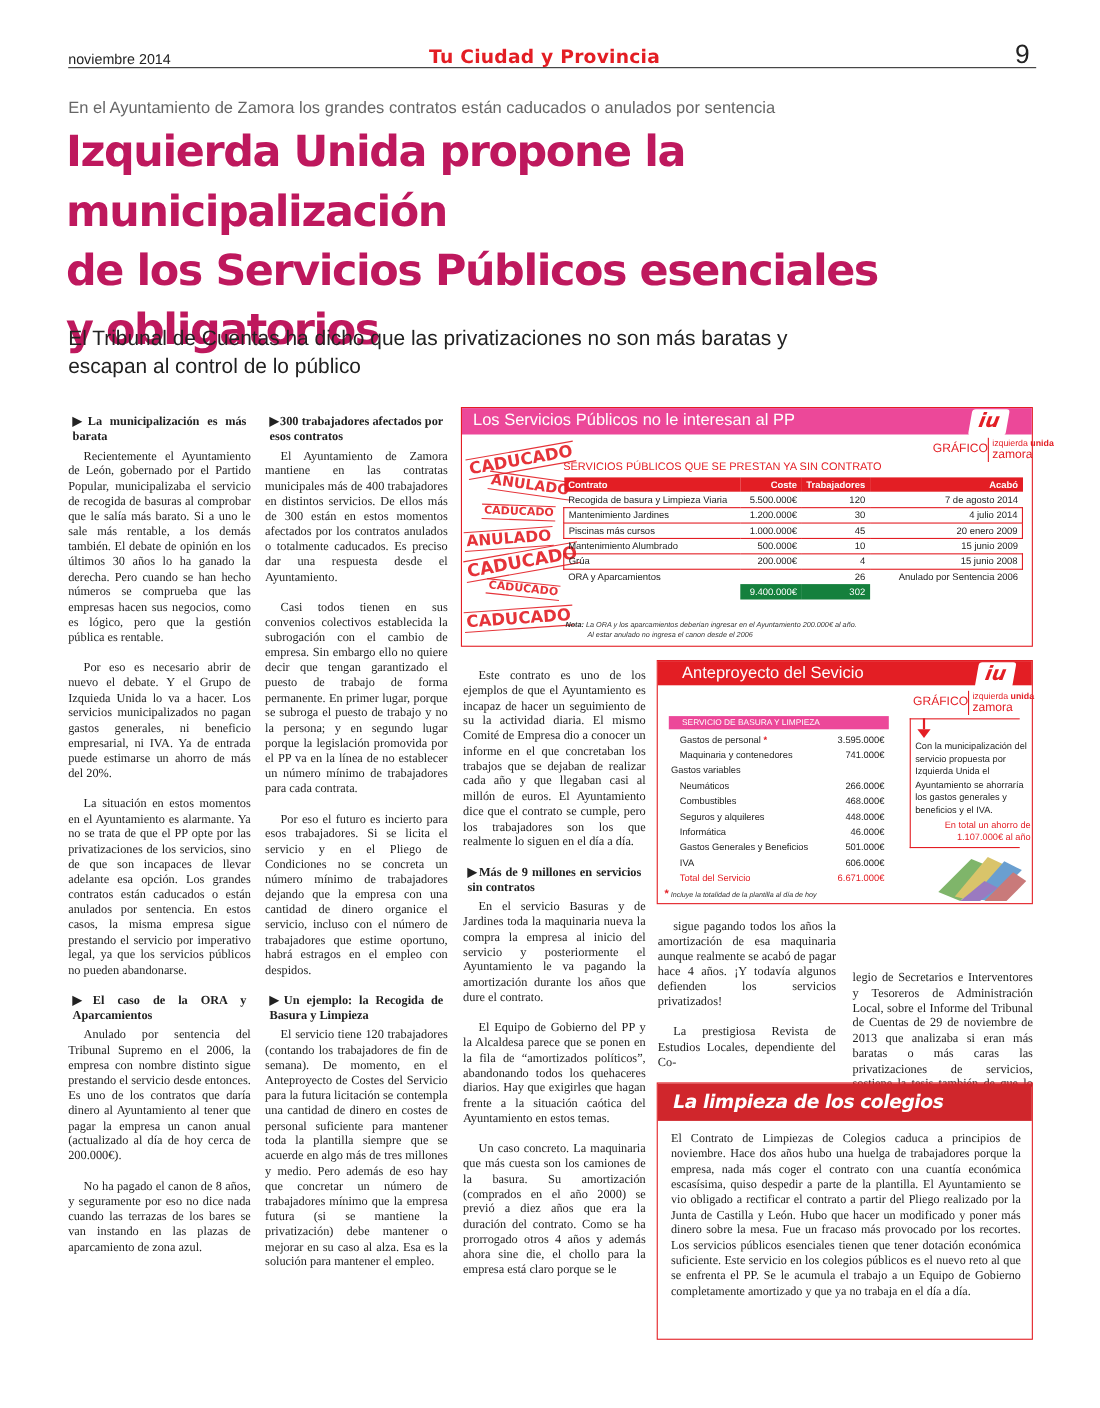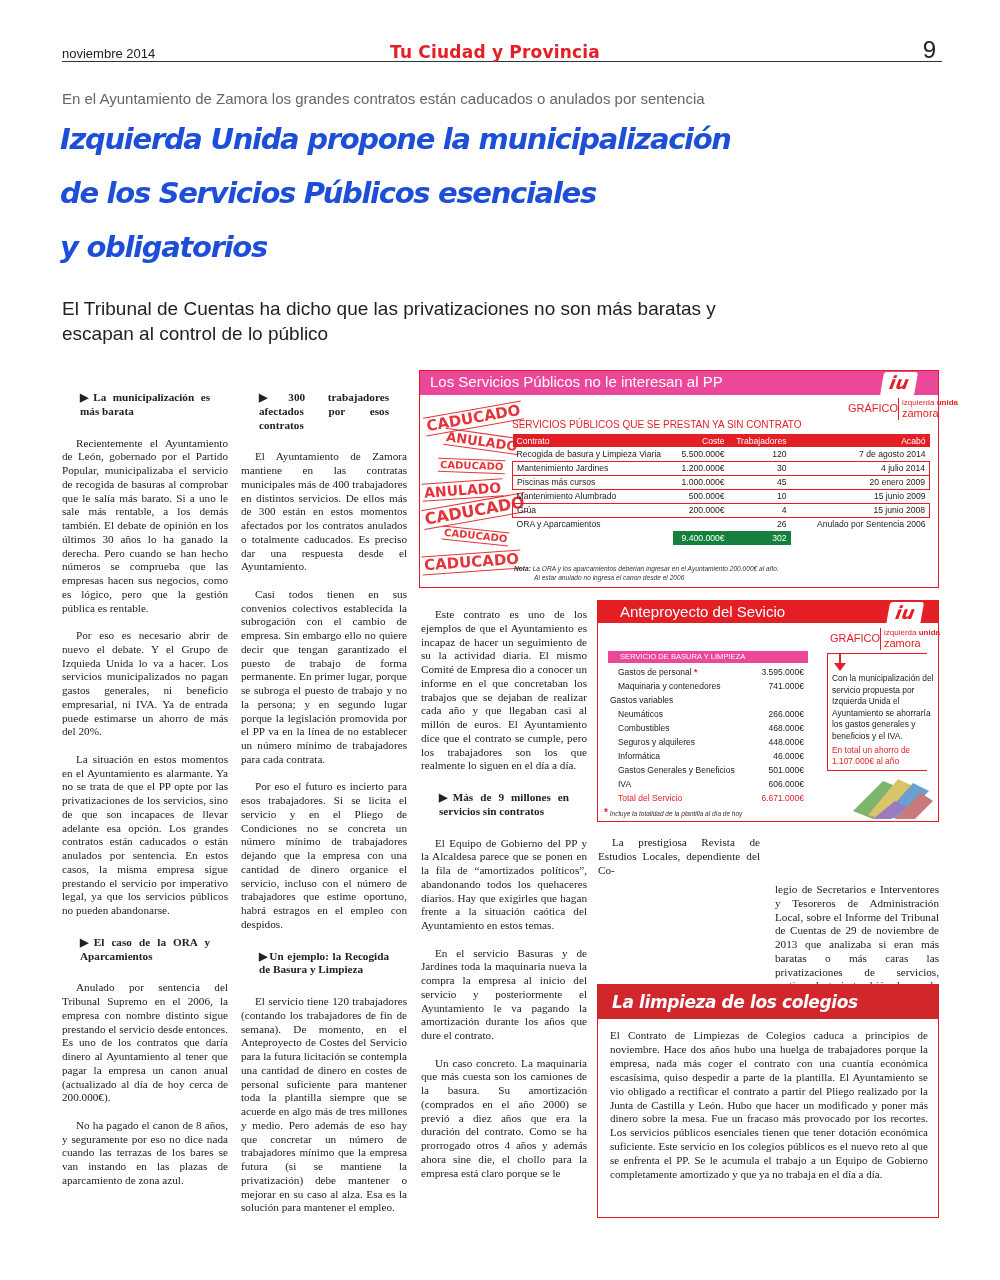--- a/index.html
+++ b/index.html
@@ -5,47 +5,47 @@
   * { box-sizing: border-box; margin: 0; padding: 0; }
   html, body { width: 1000px; height: 1280px; background: #fff; overflow: hidden; }
   body { position: relative; font-family: "Liberation Serif", serif; color: #222; }
 
   .header { position: absolute; left: 62px; top: 36px; width: 880px; height: 26px; border-bottom: 1.5px solid #333; }
   .header .date { position: absolute; left: 0; top: 10px; font-family: "Liberation Sans", sans-serif; font-size: 13px; color: #222; }
   .header .section { position: absolute; left: 328px; top: 6px; font-family: "DejaVu Sans", sans-serif; font-weight: bold; font-size: 17px; color: #e31e24; letter-spacing: 0.2px; }
   .header .pageno { position: absolute; right: 6px; top: 0; font-family: "Liberation Sans", sans-serif; font-size: 24px; color: #222; }
 
   .kicker { position: absolute; left: 62px; top: 90px; font-family: "Liberation Sans", sans-serif; font-size: 15px; color: #666; }
-  .headline { position: absolute; left: 60px; top: 112px; width: 880px; font-family: "DejaVu Sans", sans-serif; font-weight: bold; font-style: italic; font-size: 29px; line-height: 54px; color: #1d4ed8; letter-spacing: -1.3px; }
+  .headline { position: absolute; left: 60px; top: 112px; width: 880px; font-family: "DejaVu Sans", sans-serif; font-weight: bold; font-size: 39px; line-height: 54px; color: #be185d; letter-spacing: -1.3px; }
   .subhead { position: absolute; left: 62px; top: 296px; width: 700px; font-family: "Liberation Sans", sans-serif; font-size: 19px; line-height: 25px; color: #222; }
 
   .col { position: absolute; font-size: 11.2px; line-height: 13.75px; text-align: justify; color: #222; }
   .col p { text-indent: 14px; margin-bottom: 13.75px; }
-  .col .sub { font-weight: bold; text-indent: 0; margin: 18px; line-height: 13.75px; }
+  .col .sub { font-weight: bold; text-indent: 0; margin: 4px; line-height: 13.75px; }
   .col .sub .tri { font-size: 11px; margin-right: 1px; }
   .col p.nomb { margin-bottom: 0; }
 
   
   .box1 { position: absolute; left: 419px; top: 370px; width: 520px; height: 218px; border: 1.5px solid #e31e24; }
   .box1 .bar { height: 24px; background: #ec4899; color: #fff; font-family: "Liberation Sans", sans-serif; font-size: 15px; line-height: 22px; padding-left: 10px; }
   .logo { position: absolute; width: 34px; height: 24px; background: #fff; border-radius: 3px; transform: skewX(-10deg); }
   .logo span { display: block; color: #e31e24; font-family: "DejaVu Sans", sans-serif; font-weight: bold; font-style: italic; font-size: 18px; line-height: 22px; text-align: center; }
   .grafico { position: absolute; font-family: "Liberation Sans", sans-serif; color: #e31e24; }
   .grafico .g1 { position: absolute; left: 0; top: 4px; font-size: 11px; }
   .grafico .sep { position: absolute; left: 50px; top: 0; width: 1px; height: 22px; background: #e31e24; }
   .grafico .g2 { position: absolute; left: 54px; top: 0; font-size: 8px; white-space: nowrap; }
   .grafico .g2 b { font-weight: bold; }
   .grafico .g3 { position: absolute; left: 54px; top: 9px; font-size: 11px; }
 
   .stamps { position: absolute; left: 0; top: 30px; width: 100px; height: 180px; }
   .stamp { position: absolute; color: #e31e24; font-family: "DejaVu Sans", sans-serif; font-weight: bold; border-top: 1.5px solid #e31e24; border-bottom: 1.5px solid #e31e24; line-height: 1; padding: 1px 2px; white-space: nowrap; opacity: 0.9; }
 
   .box1 .tabletitle { position: absolute; left: 92px; top: 48px; font-family: "Liberation Sans", sans-serif; font-size: 10px; color: #e31e24; }
   .box1 table { position: absolute; left: 92px; top: 63px; width: 418px; border-collapse: collapse; font-family: "Liberation Sans", sans-serif; font-size: 8.6px; }
-  .box1 th { background: #e31e24; color: #fff; font-weight: normal; height: 13px; padding: 0 4px; text-align: left; }
+  .box1 th { background: #e31e24; color: #fff; font-weight: bold; height: 13px; padding: 0 4px; text-align: left; }
   .box1 th.r, .box1 td.r { text-align: right; }
   .box1 td { height: 14px; padding: 0 4px; color: #222; }
   .box1 tr.boxed td { border-top: 1.2px solid #e31e24; border-bottom: 1.2px solid #e31e24; }
   .box1 tr.boxed td:first-child { border-left: 1.2px solid #e31e24; }
   .box1 tr.boxed td:last-child { border-right: 1.2px solid #e31e24; }
   .box1 tr.total td.hl { background: #15803d; color: #fff; }
   .box1 .note { position: absolute; left: 94px; top: 193px; font-family: "Liberation Sans", sans-serif; font-style: italic; font-size: 6.6px; color: #333; line-height: 9px; }
   .box1 .note b { font-weight: bold; }
 
   
@@ -57,21 +57,21 @@
   .box2 .row .l { position: absolute; left: 10px; }
   .box2 .row.cat .l { left: 2px; }
   .box2 .row .v { position: absolute; right: 0; }
   .box2 .row.tot { color: #e31e24; }
   .box2 .star { color: #e31e24; font-weight: bold; }
   .box2 .foot { position: absolute; left: 6px; top: 206px; font-family: "Liberation Sans", sans-serif; font-style: italic; font-size: 6.5px; color: #333; }
   .box2 .arrowbox { position: absolute; left: 229px; top: 52px; width: 100px; height: 118px; border-left: 1.5px solid #e31e24; border-top: 1.5px solid #e31e24; border-bottom: 1.5px solid #e31e24; }
   .box2 .arrow { position: absolute; left: 241px; top: 52px; width: 1.5px; height: 10px; background: #e31e24; }
   .box2 .arrowhead { position: absolute; left: 236px; top: 62px; width: 0; height: 0; border-left: 6px solid transparent; border-right: 6px solid transparent; border-top: 8px solid #e31e24; }
   .box2 .sidetext { position: absolute; left: 234px; top: 72px; width: 105px; font-family: "Liberation Sans", sans-serif; font-size: 8.4px; line-height: 11.6px; color: #222; }
-  .box2 .sidered { color: #e31e24; margin-top: 2px; }
+  .box2 .sidered { color: #e31e24; margin-top: 2px; text-align: right; }
   .money { position: absolute; left: 245px; top: 170px; width: 90px; height: 48px; }
 
   
   .box3 { position: absolute; left: 597px; top: 984px; width: 342px; height: 234px; border: 1.5px solid #e31e24; }
   .box3 .bar { height: 34px; background: #d0262c; color: #fff; font-family: "DejaVu Sans", sans-serif; font-weight: bold; font-style: italic; font-size: 17px; line-height: 34px; padding-left: 14px; letter-spacing: -0.4px; }
   .box3 .body { position: absolute; left: 12px; top: 44px; width: 318px; font-size: 11px; line-height: 13.9px; text-align: justify; }
 </style>
 </head>
 <body>
 
@@ -190,22 +190,22 @@
   </table>
   <div class="note">
     <div><b>Nota:</b> <span>La ORA y los aparcamientos deberían ingresar en el Ayuntamiento 200.000€ al año.</span></div>
     <div style="padding-left:20px;">Al estar anulado no ingresa el canon desde el 2006</div>
   </div>
 </div>
 
 <div class="col" style="left:421px; top:608px; width:166px;">
   <p>Este contrato es uno de los ejemplos de que el Ayuntamiento es incapaz de hacer un seguimiento de su la actividad diaria. El mismo Comité de Empresa dio a conocer un informe en el que concretaban los trabajos que se dejaban de realizar cada año y que llegaban casi al millón de euros. El Ayuntamiento dice que el contrato se cumple, pero los trabajadores son los que realmente lo siguen en el día a día.</p>
   <div class="sub"><span class="tri">▶</span><span>Más de 9 millones en servicios sin contratos</span></div>
+  <p>En el servicio Basuras y de Jardines toda la maquinaria nueva la compra la empresa al inicio del servicio y posteriormente el Ayuntamiento le va pagando la amortización durante los años que dure el contrato.</p>
   <p>El Equipo de Gobierno del PP y la Alcaldesa parece que se ponen en la fila de “amortizados políticos”, abandonando todos los quehaceres diarios. Hay que exigirles que hagan frente a la situación caótica del Ayuntamiento en estos temas.</p>
-  <p>En el servicio Basuras y de Jardines toda la maquinaria nueva la compra la empresa al inicio del servicio y posteriormente el Ayuntamiento le va pagando la amortización durante los años que dure el contrato.</p>
   <p class="nomb">Un caso concreto. La maquinaria que más cuesta son los camiones de la basura. Su amortización (comprados en el año 2000) se previó a diez años que era la duración del contrato. Como se ha prorrogado otros 4 años y además ahora sine die, el chollo para la empresa está claro porque se le</p>
 </div>
 
 <div class="box2">
   <div class="bar">Anteproyecto del Sevicio</div>
   <div class="logo" style="left:290px; top:1px;">
       <span>iu</span>
     </div>
   <div class="grafico" style="left:232px; top:27px;">
     <span class="g1">GRÁFICO</span>
@@ -267,20 +267,21 @@
   <svg class="money" viewBox="0 0 90 48">
     <polygon points="10,40 40,10 60,18 30,48" fill="#7fb56a"></polygon>
     <polygon points="25,44 55,8 72,16 42,48" fill="#d9c46a"></polygon>
     <polygon points="40,46 70,12 86,20 58,48" fill="#6a9fd0"></polygon>
     <polygon points="52,48 78,22 90,30 72,48" fill="#c97a7a"></polygon>
     <polygon points="30,48 52,30 64,36 48,48" fill="#9a7ac0"></polygon>
   </svg>
 </div>
 
 <div class="col" style="left:598px; top:836px; width:162px;">
+  <p>sigue pagando todos los años la amortización de esa maquinaria aunque realmente se acabó de pagar hace 4 años. ¡Y todavía algunos defienden los servicios privatizados!</p>
   <p class="nomb">La prestigiosa Revista de Estudios Locales, dependiente del Co-</p>
 </div>
 <div class="col" style="left:775px; top:836px; width:164px;">
   <p class="nomb" style="text-indent:0;margin-top:47px;">legio de Secretarios e Interventores y Tesoreros de Administración Local, sobre el Informe del Tribunal de Cuentas de 29 de noviembre de 2013 que analizaba si eran más baratas o más caras las privatizaciones de servicios, sostiene la tesis también de que lo público es más barato.</p>
 </div>
 
 <div class="box3">
   <div class="bar">La limpieza de los colegios</div>
   <div class="body">El Contrato de Limpiezas de Colegios caduca a principios de noviembre. Hace dos años hubo una huelga de trabajadores porque la empresa, nada más coger el contrato con una cuantía económica escasísima, quiso despedir a parte de la plantilla. El Ayuntamiento se vio obligado a rectificar el contrato a partir del Pliego realizado por la Junta de Castilla y León. Hubo que hacer un modificado y poner más dinero sobre la mesa. Fue un fracaso más provocado por los recortes. Los servicios públicos esenciales tienen que tener dotación económica suficiente. Este servicio en los colegios públicos es el nuevo reto al que se enfrenta el PP. Se le acumula el trabajo a un Equipo de Gobierno completamente amortizado y que ya no trabaja en el día a día.</div>
 </div>

